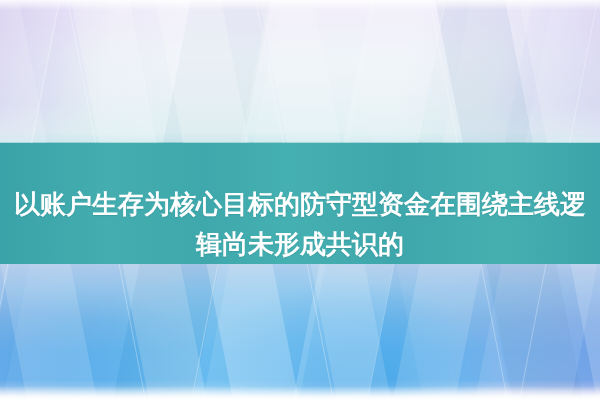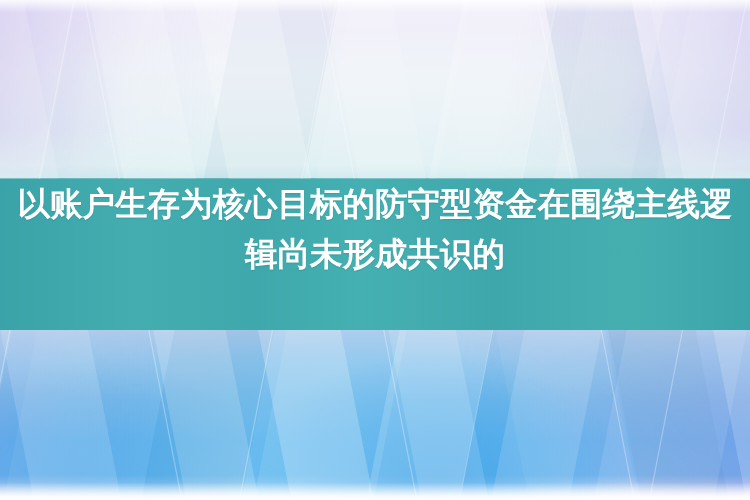--- a/index.html
+++ b/index.html
@@ -128,25 +128,25 @@
     height: 660px;
     background: rgba(255,255,255,0.30);
   }
   .hairline.r { transform: skewX(-11deg); }
   .hairline.l { transform: skewX(11deg); }
 
   
   .headline {
     position: absolute;
     left: 0;
-    top: 143px;
+    top: 159px;
     width: 600px;
     height: 105px;
     display: flex;
-    align-items: flex-start;
+    align-items: flex-end;
     justify-content: center;
     box-sizing: border-box;
     padding: 0 2px;
   }
   .headline-text {
     color: #ffffff;
     font-size: 26px;
     font-weight: bold;
     line-height: 40px;
     text-align: center;

